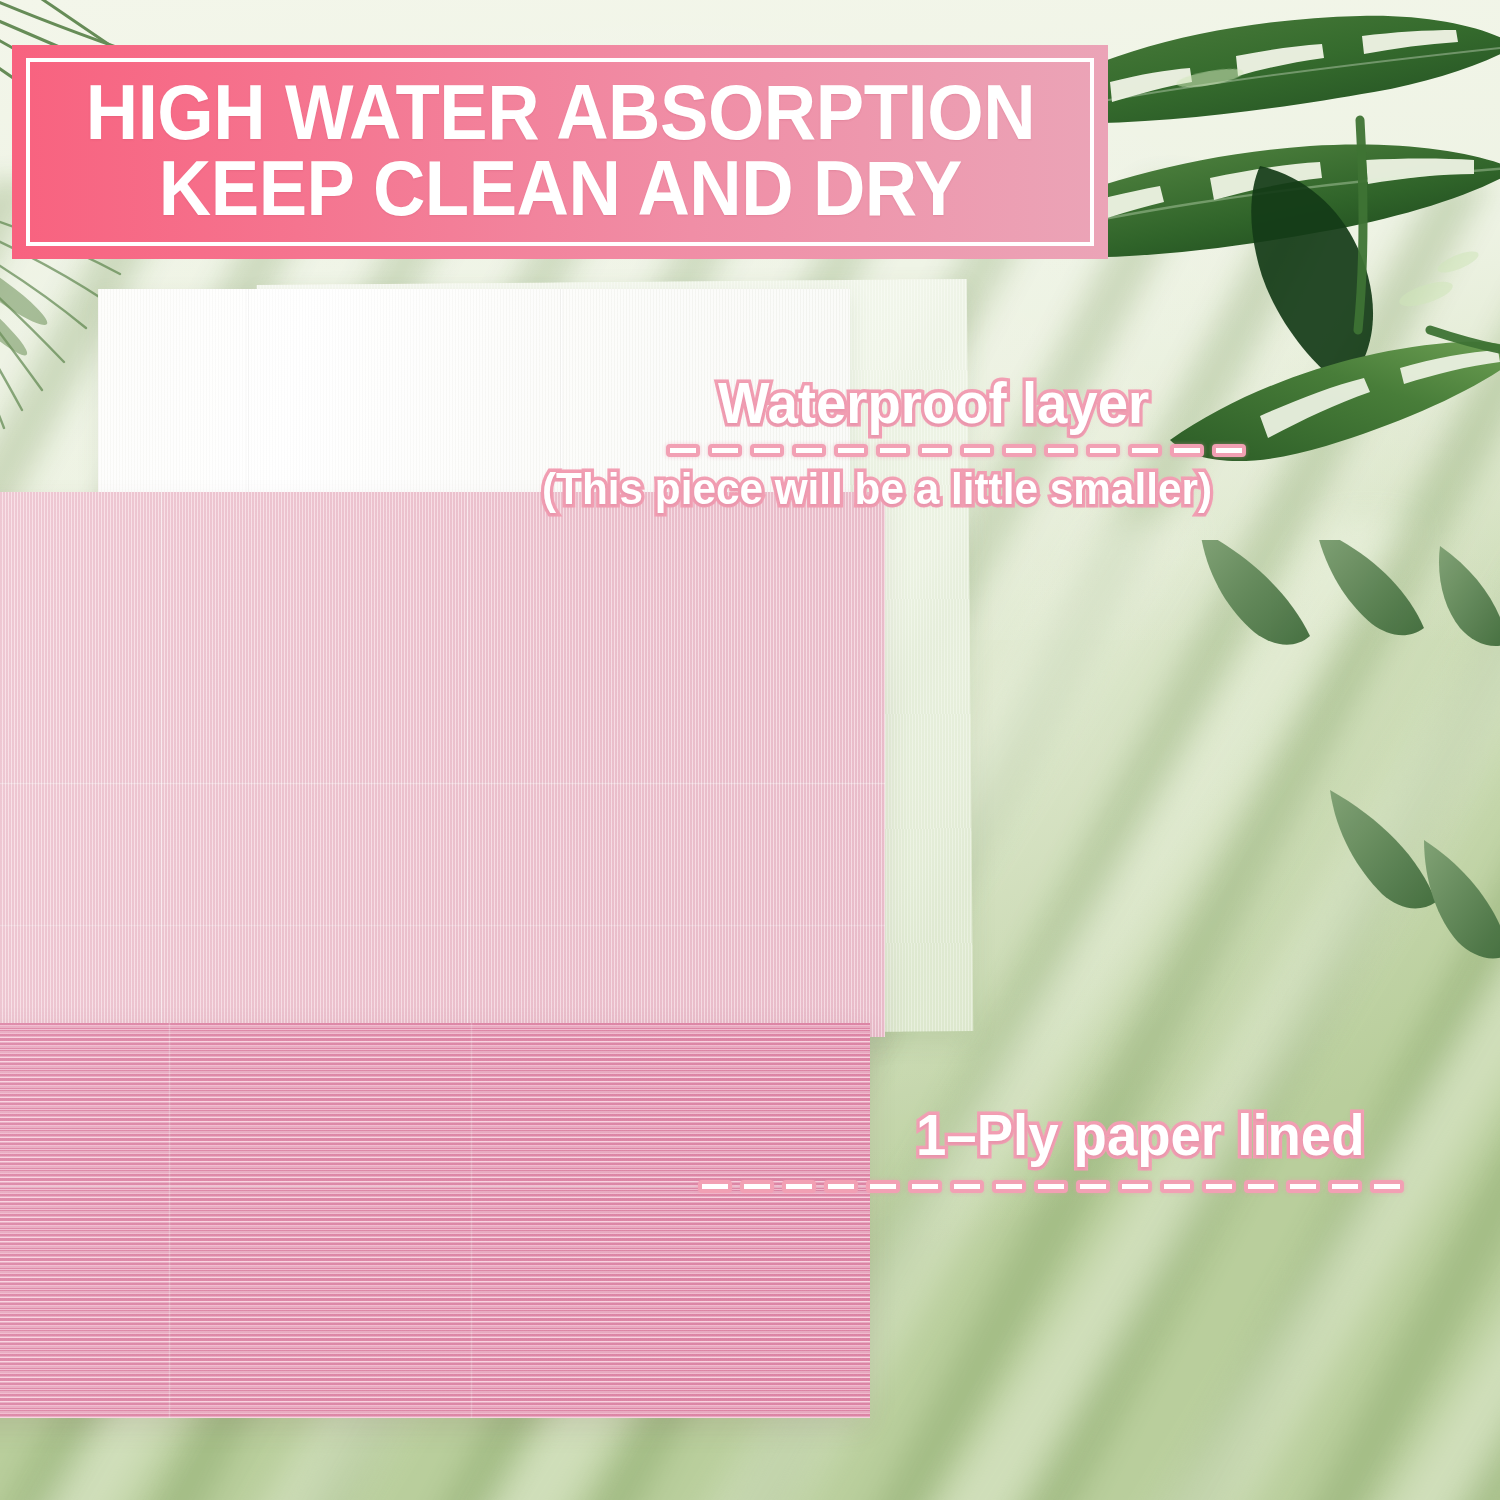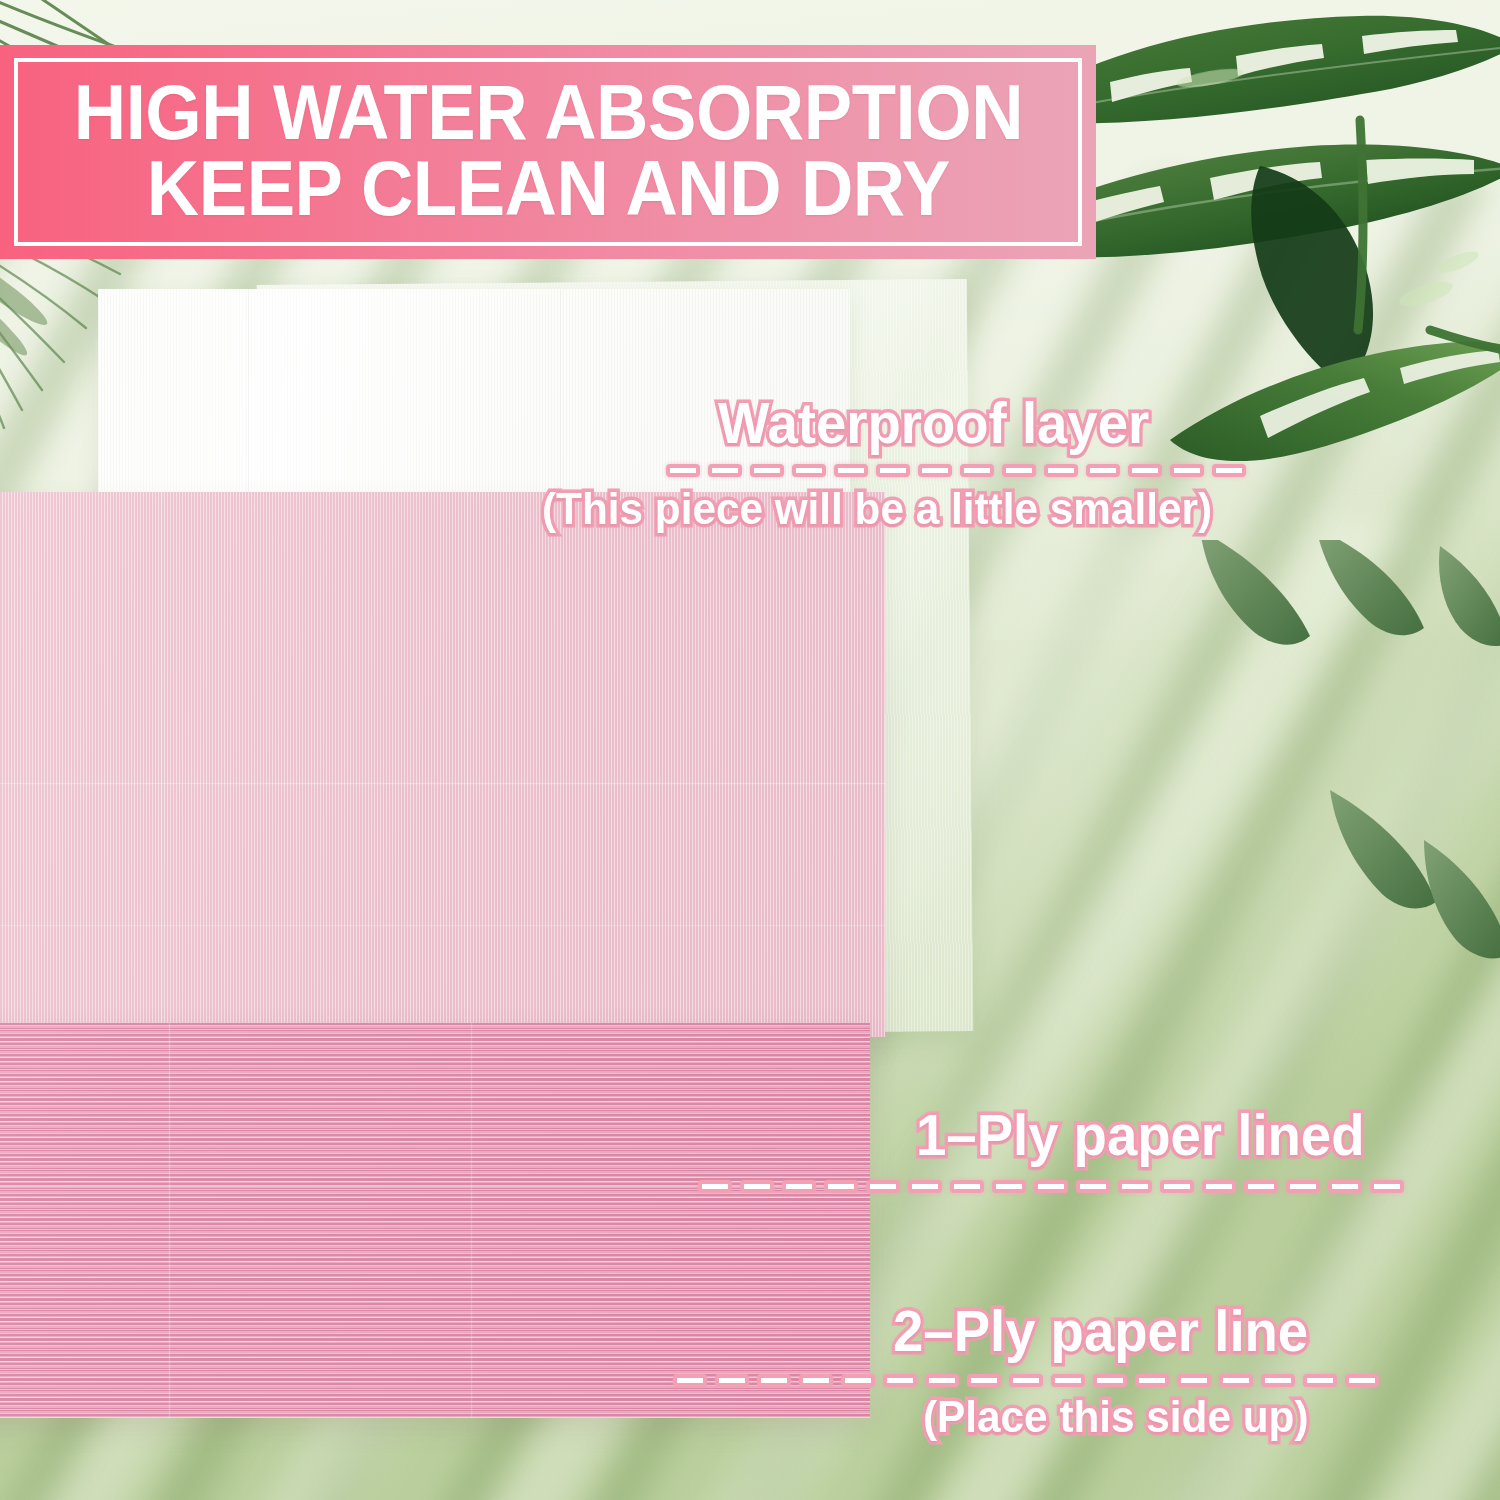--- a/index.html
+++ b/index.html
@@ -114,21 +114,21 @@
   }
   #sheet-darkpink::after{
     content:""; position:absolute; inset:0;
     background:repeating-linear-gradient(0deg, rgba(255,255,255,.40) 0 1px, rgba(0,0,0,.05) 1px 4px);
   }
   .ribs { position:absolute; left:0; right:0; height:100%;
     background:repeating-linear-gradient(0deg, rgba(255,255,255,.30) 0 2px, rgba(190,110,145,.13) 2px 5px); }
 
   
   #banner {
-    position:absolute; left:0; top:45px; width:1096px; height:214px;
+    position:absolute; left:12px; top:45px; width:1096px; height:214px;
     background:linear-gradient(90deg, #f8627f 0%, #f5748f 26%, #f08ea6 62%, #eba4b7 100%);
     display:flex; align-items:center; justify-content:center;
     z-index:30;
   }
   #banner-inner-border {
     position:absolute; left:14px; top:13px; right:14px; bottom:13px;
     border:4px solid #ffffff;
   }
   #banner-text {
     position:relative;
@@ -165,21 +165,21 @@
   .dashline i {
     display:block; width:34px; height:13px;
     background:#ffffff;
     border:4px solid #f2a0b4;
     border-radius:4px;
     box-shadow:0 0 4px rgba(240,150,175,.45);
     flex:0 0 auto;
   }
 
   
-  #callout-waterproof { left:718px; top:392px; }
+  #callout-waterproof { left:718px; top:372px; }
   #callout-waterproof .dashline { margin:6px 0 4px -52px; }
   #callout-waterproof .sub { margin-left:-176px; }
 
   #callout-1ply { left:896px; top:1104px;margin-left:20px; }
   #callout-1ply .dashline { margin:10px 0 0 -218px; }
 
   #callout-2ply { left:893px; top:1300px; }
   #callout-2ply .dashline { margin:8px 0 2px -220px; }
   #callout-2ply .sub { margin-left:30px; }
 </style>
@@ -373,37 +373,14 @@
         <i></i>
         <i></i>
         <i></i>
         <i></i>
         <i></i>
         <i></i>
         <i></i>
     </div>
   </div>
 
-  <div class="callout" id="callout-2ply">
-    <div class="callout-text t-big">2–Ply paper line</div>
-    <div class="dashline">
-      <i></i>
-        <i></i>
-        <i></i>
-        <i></i>
-        <i></i>
-        <i></i>
-        <i></i>
-        <i></i>
-        <i></i>
-        <i></i>
-        <i></i>
-        <i></i>
-        <i></i>
-        <i></i>
-        <i></i>
-        <i></i>
-        <i></i>
-    </div>
-    <div class="callout-text t-small sub">(Place this side up)</div>
-  </div>
 
 </div>
 
 </body></html>

